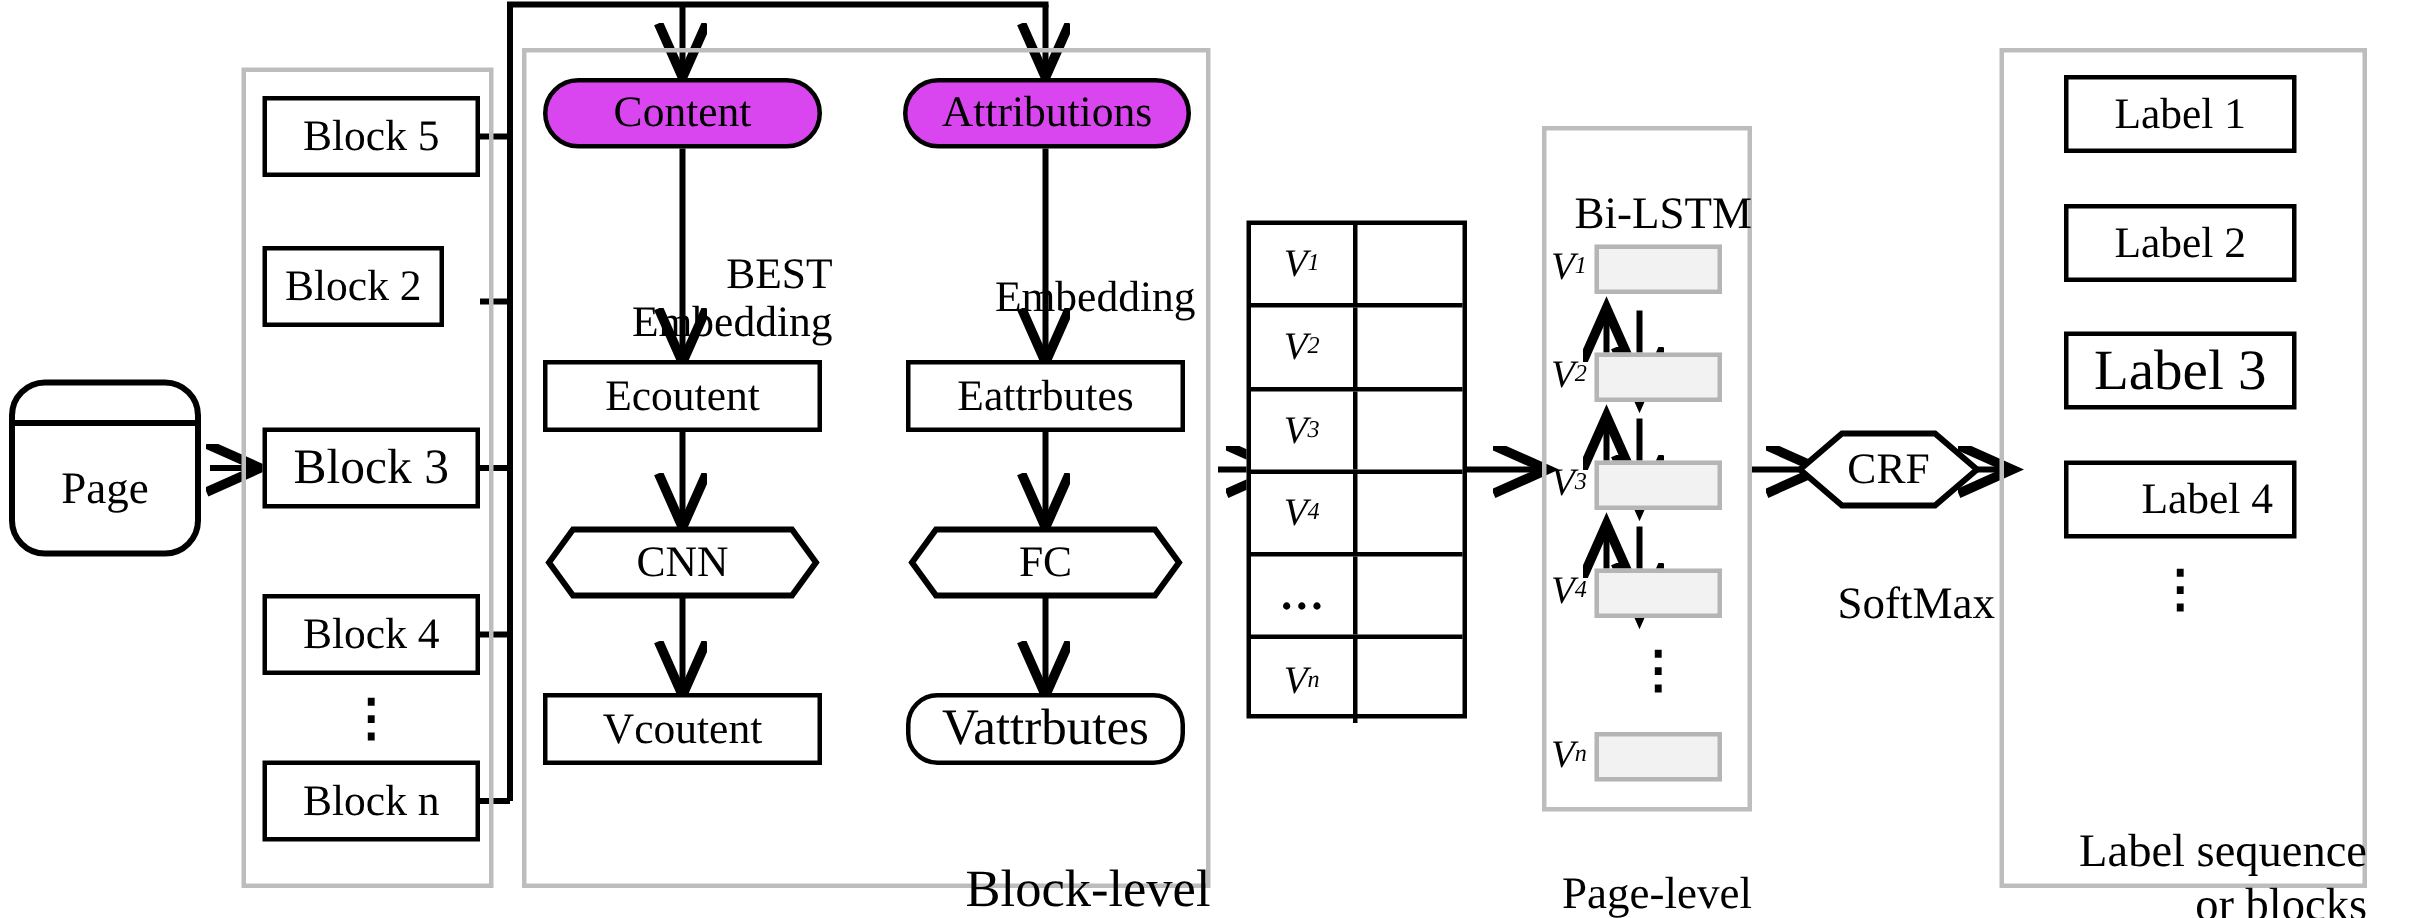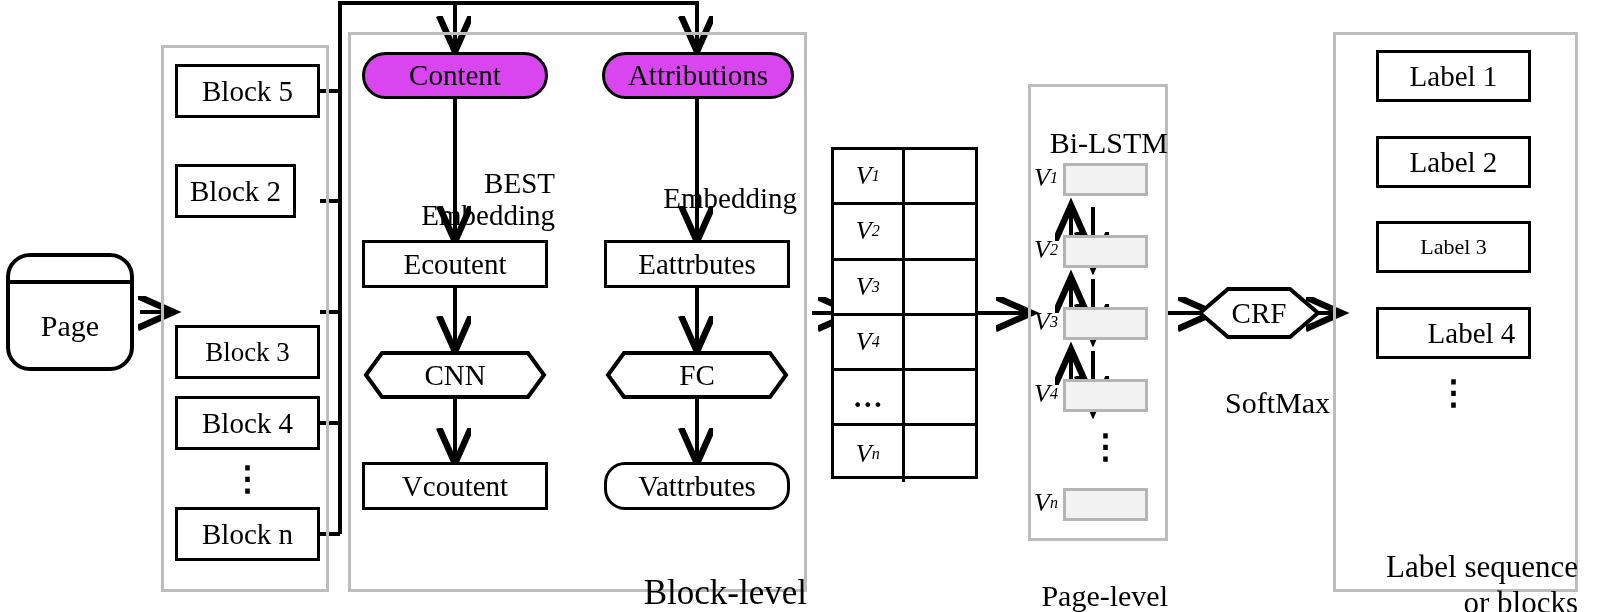--- a/index.html
+++ b/index.html
@@ -190,21 +190,21 @@
   </div>
 
   <div class="gray-panel" style="left:161px;top:45px;width:168px;height:547px;"></div>
 
   <div class="node-rect" style="left:175px;top:64px;width:145px;height:54px;font-size:29px;">
     <span>Block 5</span>
   </div>
   <div class="node-rect" style="left:175px;top:164px;width:121px;height:54px;font-size:29px;">
     <span>Block 2</span>
   </div>
-  <div class="node-rect" style="left:175px;top:285px;width:145px;height:54px;font-size:27px;margin-top:40px;">
+  <div class="node-rect" style="left:175px;top:285px;width:145px;height:54px;font-size:33px;">
     <span>Block 3</span>
   </div>
   <div class="node-rect" style="left:175px;top:396px;width:145px;height:54px;font-size:29px;">
     <span>Block 4</span>
   </div>
   <div class="vdots" style="left:175px;top:452px;width:145px;height:52px;font-size:34px;">
     <span>⋮</span>
   </div>
   <div class="node-rect" style="left:175px;top:507px;width:145px;height:54px;font-size:29px;">
     <span>Block n</span>
@@ -237,21 +237,21 @@
   <div class="shape-text" style="left:366px;top:353px;width:178px;height:44px;font-size:29px;">
     <span>CNN</span>
   </div>
   <div class="shape-text" style="left:608px;top:353px;width:178px;height:44px;font-size:29px;">
     <span>FC</span>
   </div>
 
   <div class="node-rect" style="left:362px;top:462px;width:186px;height:48px;font-size:29px;">
     <span>Vcoutent</span>
   </div>
-  <div class="node-rect" style="left:604px;top:462px;width:186px;height:48px;font-size:29px;border-radius:21px;">
+  <div class="node-rect" style="left:604px;top:462px;width:186px;height:48px;font-size:34px;border-radius:21px;">
     <span>Vattrbutes</span>
   </div>
 
   <div class="plain-text" style="left:348px;top:536px;width:459px;font-size:35px;">
     <span>Block-level</span>
   </div>
 
   <div class="tbl" style="left:831px;top:147px;width:147px;height:332px;">
     <div class="tbl-row" style="height:55.3px;">
       <div class="tbl-cell-l" style="width:50%;font-size:26px;">
@@ -348,21 +348,21 @@
   </div>
 
   <div class="gray-panel" style="left:1333px;top:32px;width:245px;height:560px;"></div>
 
   <div class="node-rect" style="left:1376px;top:50px;width:155px;height:52px;font-size:29px;">
     <span>Label 1</span>
   </div>
   <div class="node-rect" style="left:1376px;top:136px;width:155px;height:52px;font-size:29px;">
     <span>Label 2</span>
   </div>
-  <div class="node-rect" style="left:1376px;top:221px;width:155px;height:52px;font-size:22px;">
+  <div class="node-rect" style="left:1376px;top:221px;width:155px;height:52px;font-size:38px;">
     <span>Label 3</span>
   </div>
   <div class="node-rect" style="left:1376px;top:307px;width:155px;height:52px;font-size:29px;padding-left:36px;">
     <span>Label 4</span>
   </div>
   <div class="vdots" style="left:1376px;top:366px;width:155px;height:52px;font-size:34px;">
     <span>⋮</span>
   </div>
 
   <div class="plain-text" style="left:1333px;top:512px;width:245px;font-size:31px;line-height:1.18;">

